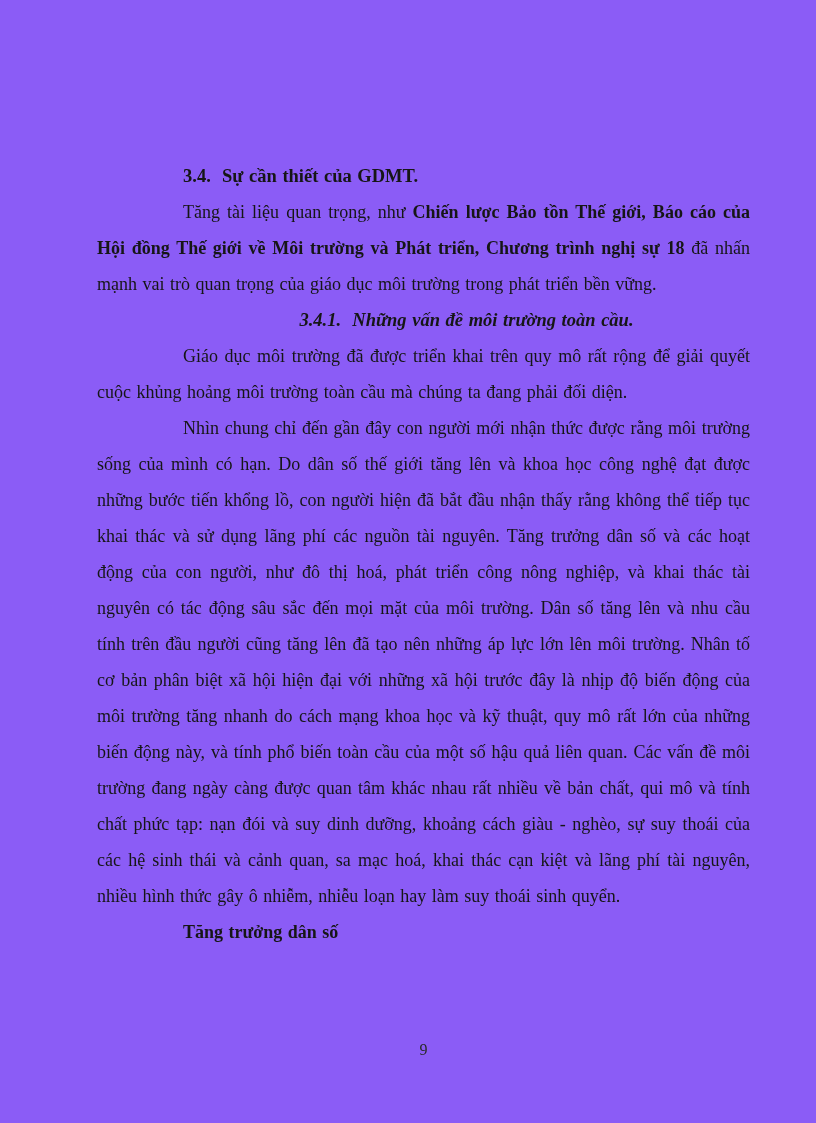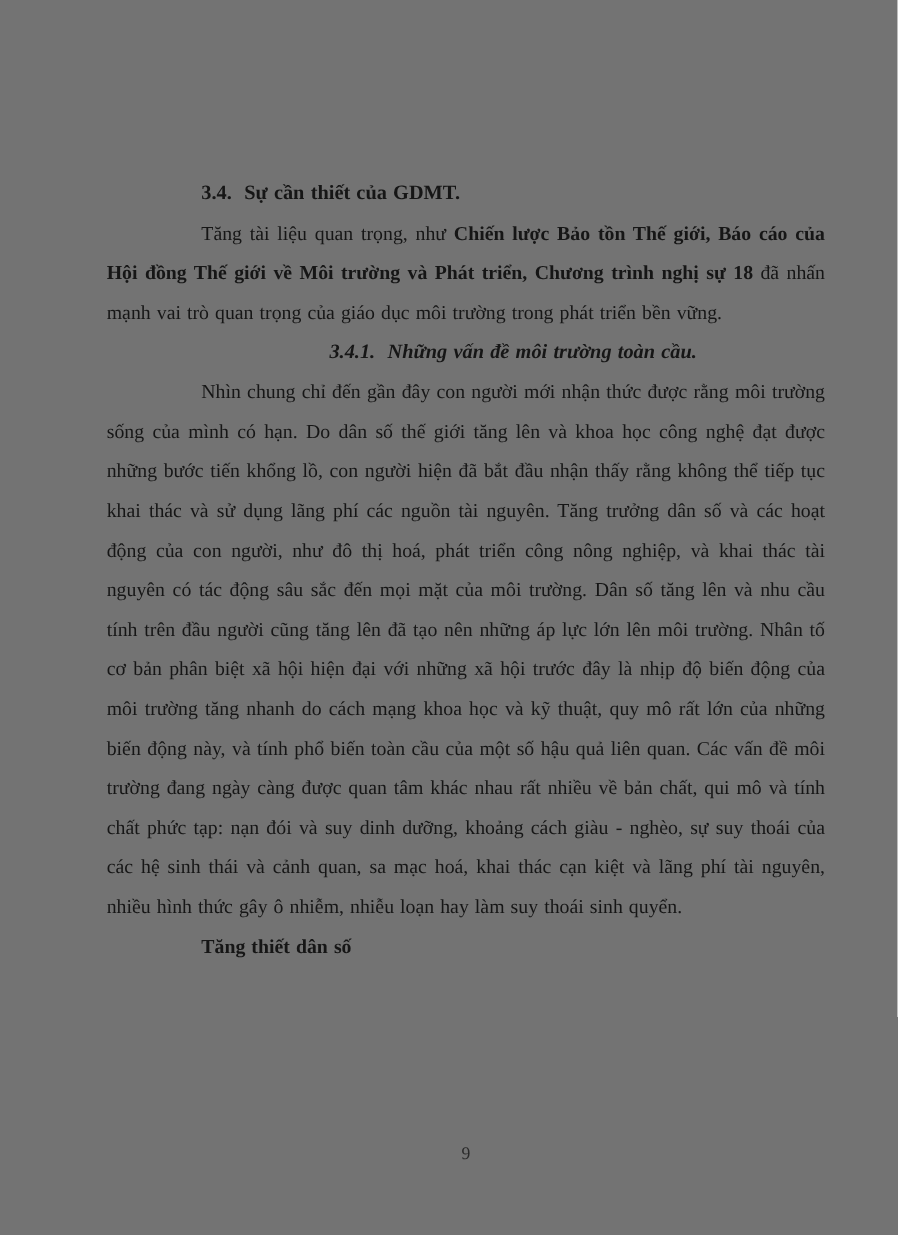--- a/index.html
+++ b/index.html
@@ -13,21 +13,21 @@
     position: relative;
     font-family: "Liberation Serif", "DejaVu Serif", serif;
     color: #161616;
     overflow: hidden;
   }
   .page {
     position: absolute;
     top: 0; left: 0;
     width: 816px;
     height: 1123px;
-    background: #737373;
+    background: #8b5cf6;
     box-sizing: border-box;
     padding: 158px 66px 0 97px;
   }
   .content .block {
     margin: 0;
     font-size: 18px;
     line-height: 36px;
     text-align: justify;
     text-indent: 86px;
     word-spacing: 1px;
@@ -60,17 +60,18 @@
   }
 </style>
 </head>
 <body>
 
 <div class="page">
   <div class="content">
       <div class="block heading1"><span class="run run-bold">3.4.&nbsp; Sự cần thiết của GDMT.</span></div>
       <div class="block para"><span class="run">Tăng tài liệu quan trọng, như </span><span class="run run-bold">Chiến lược Bảo tồn Thế giới, Báo cáo của Hội đồng Thế giới về Môi trường và Phát triển, Chương trình nghị sự 18</span><span class="run"> đã nhấn mạnh vai trò quan trọng của giáo dục môi trường trong phát triển bền vững.</span></div>
       <div class="block heading2"><span class="run run-bold run-italic">3.4.1.&nbsp; Những vấn đề môi trường toàn cầu.</span></div>
+      <div class="block para"><span class="run">Giáo dục môi trường đã được triển khai trên quy mô rất rộng để giải quyết cuộc khủng hoảng môi trường toàn cầu mà chúng ta đang phải đối diện.</span></div>
       <div class="block para"><span class="run">Nhìn chung chỉ đến gần đây con người mới nhận thức được rằng môi trường sống của mình có hạn. Do dân số thế giới tăng lên và khoa học công nghệ đạt được những bước tiến khổng lồ, con người hiện đã bắt đầu nhận thấy rằng không thể tiếp tục khai thác và sử dụng lãng phí các nguồn tài nguyên. Tăng trưởng dân số và các hoạt động của con người, như đô thị hoá, phát triển công nông nghiệp, và khai thác tài nguyên có tác động sâu sắc đến mọi mặt của môi trường. Dân số tăng lên và nhu cầu tính trên đầu người cũng tăng lên đã tạo nên những áp lực lớn lên môi trường. Nhân tố cơ bản phân biệt xã hội hiện đại với những xã hội trước đây là nhịp độ biến động của môi trường tăng nhanh do cách mạng khoa học và kỹ thuật, quy mô rất lớn của những biến động này, và tính phổ biến toàn cầu của một số hậu quả liên quan. Các vấn đề môi trường đang ngày càng được quan tâm khác nhau rất nhiều về bản chất, qui mô và tính chất phức tạp: nạn đói và suy dinh dưỡng, khoảng cách giàu - nghèo, sự suy thoái của các hệ sinh thái và cảnh quan, sa mạc hoá, khai thác cạn kiệt và lãng phí tài nguyên, nhiều hình thức gây ô nhiễm, nhiễu loạn hay làm suy thoái sinh quyển.</span></div>
-      <div class="block heading3"><span class="run run-bold">Tăng thiết dân số</span></div>
+      <div class="block heading3"><span class="run run-bold">Tăng trưởng dân số</span></div>
     </div>
   <div class="page-number">9</div>
 </div>
 
 </body></html>

